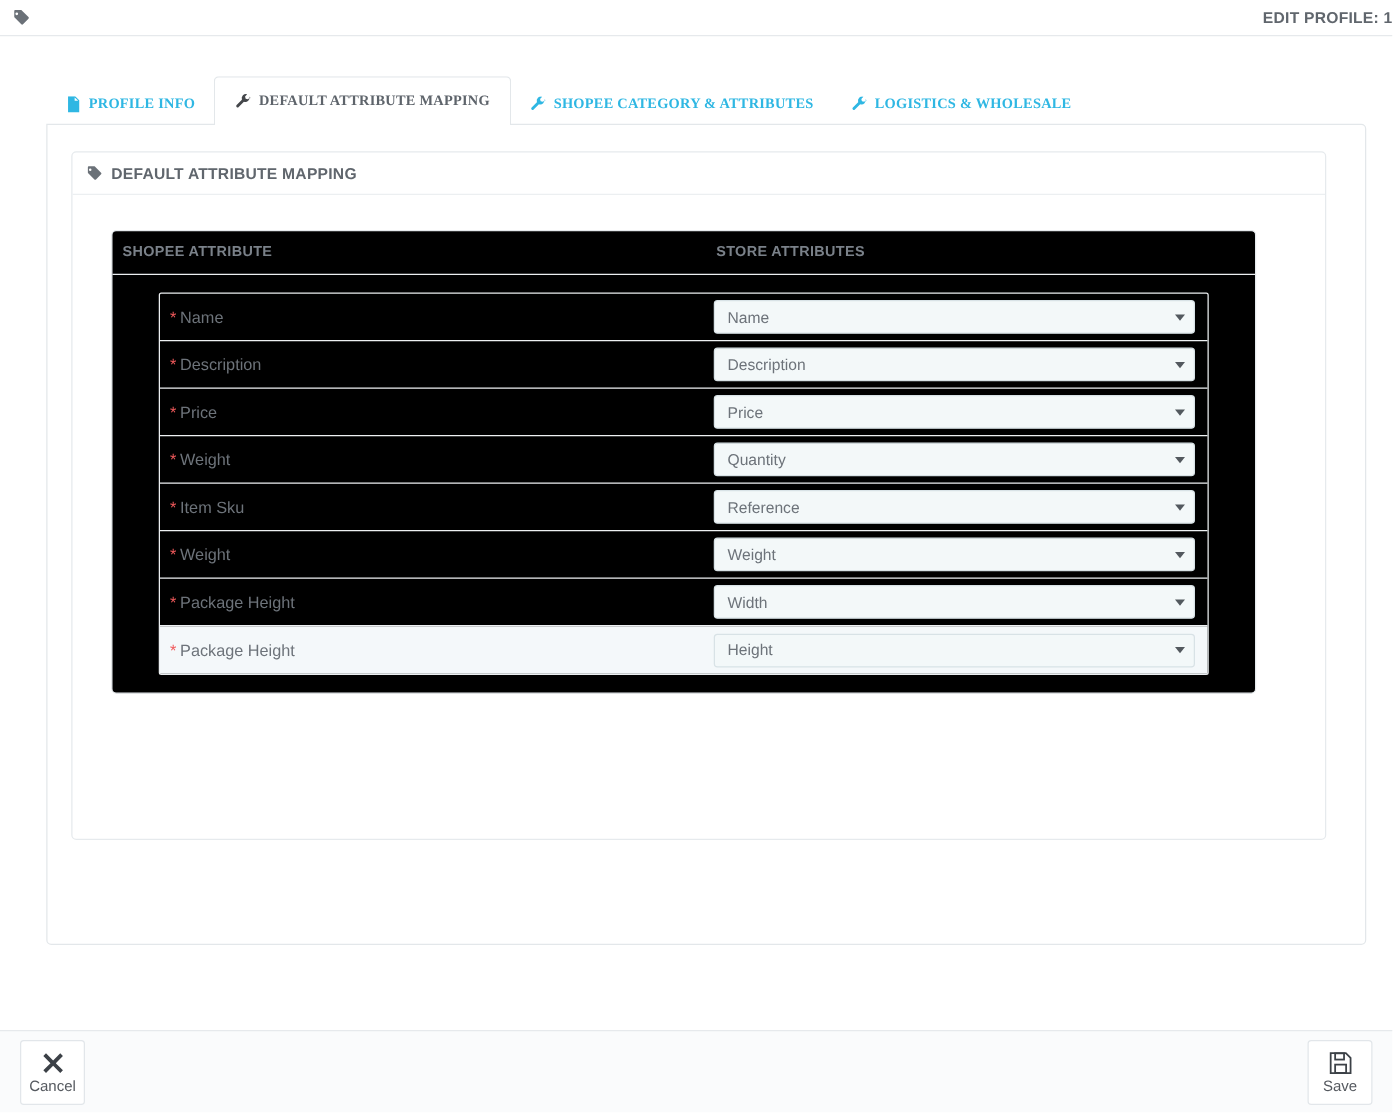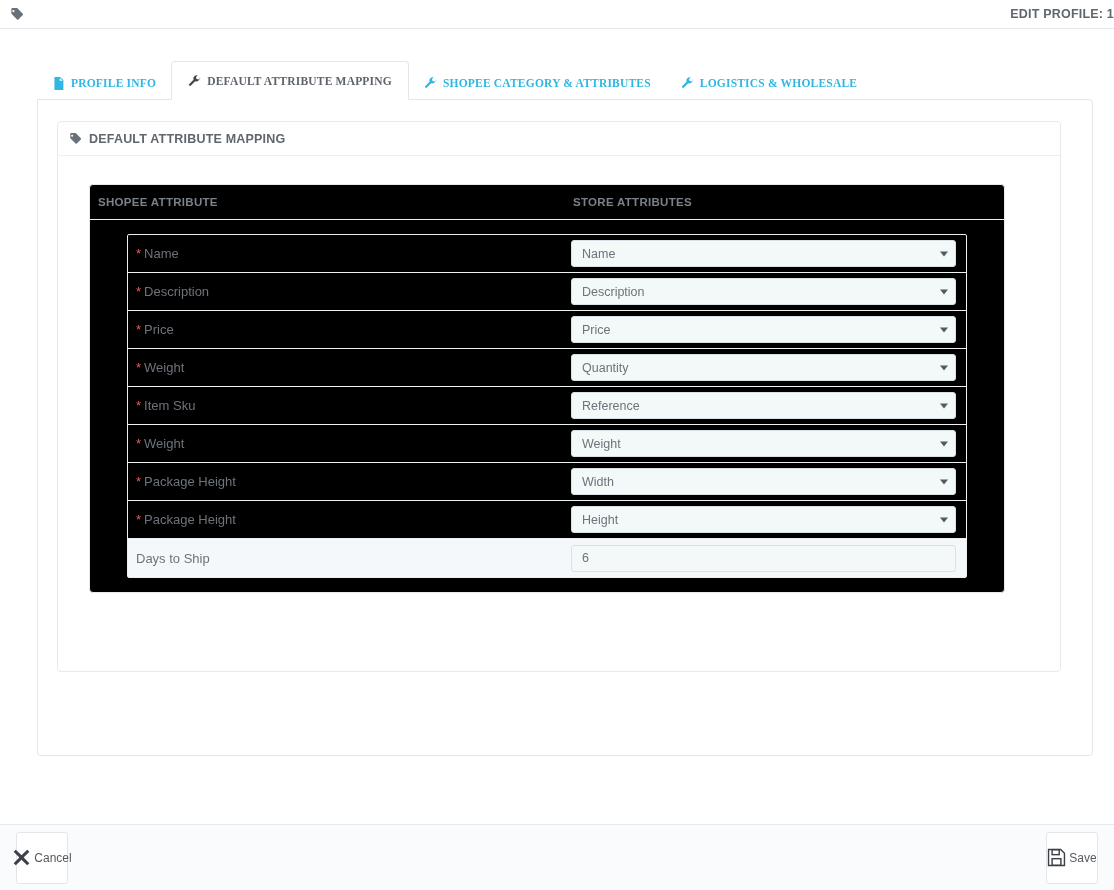--- a/index.html
+++ b/index.html
@@ -248,21 +248,21 @@
     padding: 0 16px;
     box-sizing: border-box;
   }
   .tool-btn {
     width: 52px;
     min-height: 52px;
     background: #ffffff;
     border: 1px solid #e2e6ea;
     border-radius: 3px;
     display: flex;
-    flex-direction: row;
+    flex-direction: column;
     align-items: center;
     justify-content: center;
     gap: 3px;
     cursor: pointer;
     box-sizing: border-box;
   }
   .tool-btn .btn-ico {
     display: inline-flex;
     align-items: center;
     justify-content: center;
@@ -439,30 +439,20 @@
               <span class="req">*</span><span>Package Height</span>
             </div>
             <div class="map-control">
               <div class="fake-select">
                 <span>Height</span>
                 <span class="caret"></span>
               </div>
             </div>
           </div>
 
-          <div class="map-row">
-            <div class="map-label">
-              <span>Days to Ship</span>
-            </div>
-            <div class="map-control">
-              <div class="text-input">
-                <span>6</span>
-              </div>
-            </div>
-          </div>
 
         </div>
       </div>
 
     </div>
 
   </div>
 </div>
 
 <div class="footer-bar">

